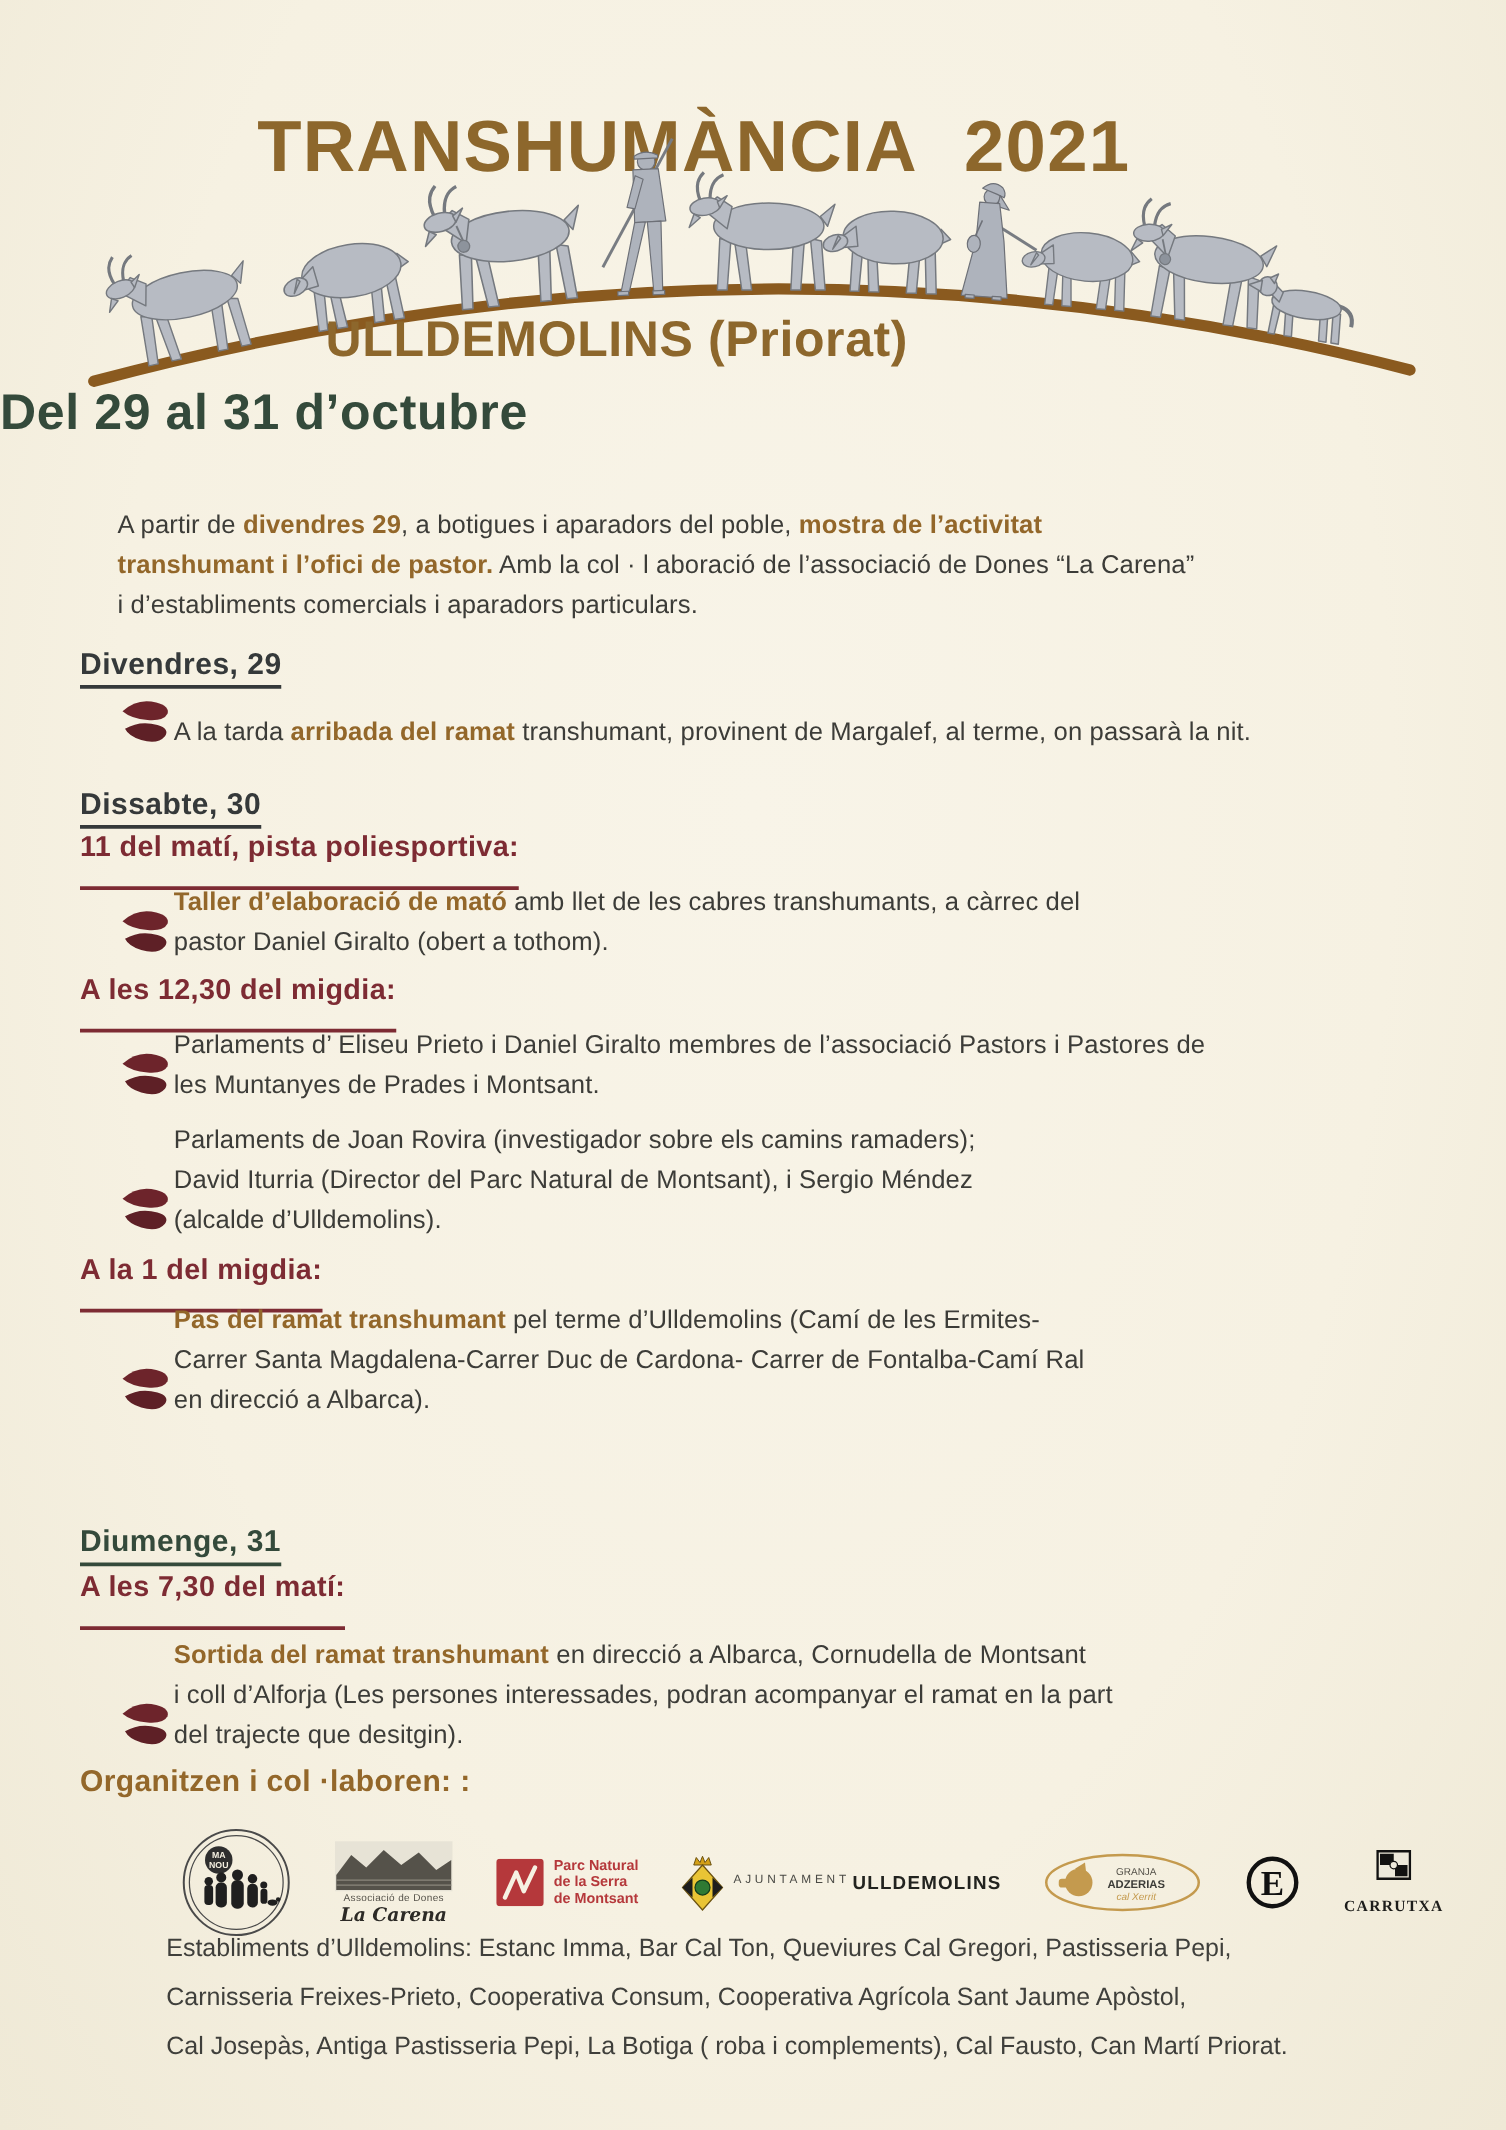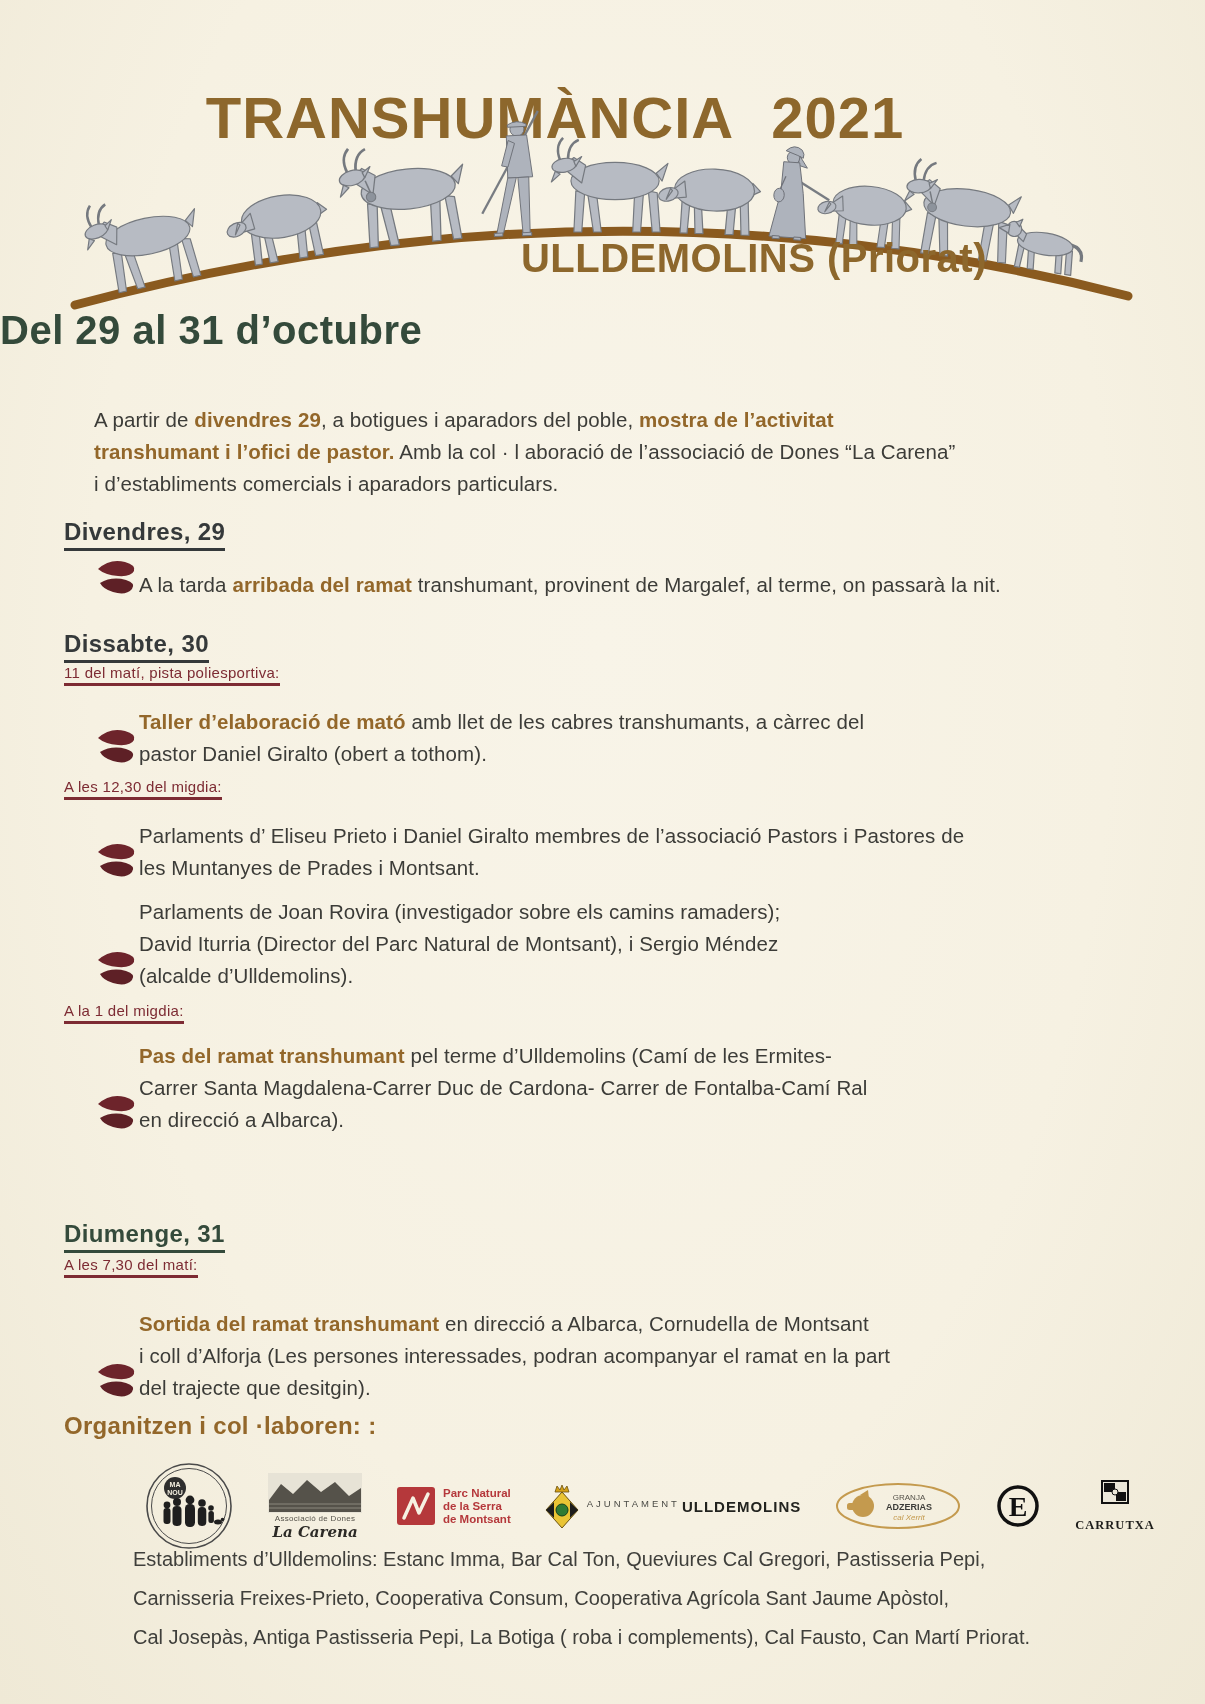--- a/index.html
+++ b/index.html
@@ -16,22 +16,22 @@
   .abs{position:absolute}
   .title{font-size:58px;font-weight:800;color:var(--title-brown);letter-spacing:1px;word-spacing:22px;white-space:nowrap}
   .location{font-size:40px;font-weight:800;color:var(--title-brown);letter-spacing:.5px;white-space:nowrap}
   .dates{font-size:40px;font-weight:800;color:var(--dark-green);letter-spacing:.5px;white-space:nowrap}
   .body-text{font-size:20.5px;line-height:32px;color:var(--body-text);white-space:pre-line;letter-spacing:.1px}
   .intro{width:1060px}
   .hl{color:var(--accent-brown);font-weight:bold}
   .day-h{display:inline-block;font-size:24px;font-weight:bold;color:var(--day-dark);
     border-bottom:3px solid currentColor;padding-bottom:2px;letter-spacing:.4px;white-space:nowrap}
   .day-h.green{color:var(--dark-green)}
-  .time-h{display:inline-block;font-size:15px;font-weight:normal;color:var(--maroon);
-    border-bottom:3px solid currentColor;padding-bottom:2px;letter-spacing:.3px;white-space:nowrap}
+  .time-h{display:inline-block;font-size:23px;font-weight:bold;color:var(--maroon);
+    border-bottom:3px solid currentColor;padding-bottom:18px;letter-spacing:.3px;white-space:nowrap}
   .row{display:flex;align-items:flex-end;}
   .row .hoof-wrap{flex:0 0 44px;padding-top:1px}
   .row .btxt{width:990px}
   .note{width:900px;font-size:20px}
   .org-h{font-size:24px;font-weight:bold;color:var(--accent-brown);letter-spacing:.3px;white-space:nowrap}
   .logos{display:flex;align-items:center;gap:34px}
   .logo{display:flex;align-items:center;gap:8px;flex-shrink:0}
   .logo-col{display:flex;flex-direction:column;align-items:center}
   .carena-sub{font-size:8px;color:#55524a;letter-spacing:.3px;margin-top:0}
   .carena-name{font-family:"DejaVu Serif",serif;font-style:italic;font-weight:bold;font-size:15px;color:#2c2a26}
@@ -122,21 +122,21 @@
     <use href="#goat-bell" transform="translate(416,168) rotate(-6) scale(1.05)"></use>
     <use href="#shepherd" transform="translate(524,160) rotate(-3) scale(0.78)"></use>
     <use href="#goat" transform="translate(617,157) scale(0.98)"></use>
     <use href="#sheep" transform="translate(713,159) rotate(2)"></use>
     <use href="#woman" transform="translate(788,164) rotate(4) scale(0.8)"></use>
     <use href="#sheep" transform="translate(866,171) rotate(5) scale(0.92)"></use>
     <use href="#goat-bell" transform="translate(963,183) rotate(7) scale(0.97)"></use>
     <use href="#dog" transform="translate(1043,196) rotate(9)"></use>
   </svg>
 
-  <div class="abs location" style="top:236px;left:0;width:987px;text-align:right">ULLDEMOLINS (Priorat)</div>
+  <div class="abs location" style="top:250px;left:0;width:987px;text-align:center">ULLDEMOLINS (Priorat)</div>
   <div class="abs dates" style="top:308px;left:0;width:1100px;text-align:left">Del 29 al 31 d’octubre</div>
 
   <div class="abs body-text intro" style="top:404px;left:94px"><span>A partir de </span><span class="hl">divendres 29</span><span>, a botigues i aparadors del poble, </span><span class="hl">mostra de l’activitat
 transhumant i l’ofici de pastor.</span><span> Amb la col · l aboració de l’associació de Dones “La Carena”
 i d’establiments comercials i aparadors particulars.</span></div>
 
   <div class="abs" style="top:518px;left:64px">
     <span class="day-h">Divendres, 29</span>
   </div>
   <div class="abs row" style="top:556px;left:95px">

